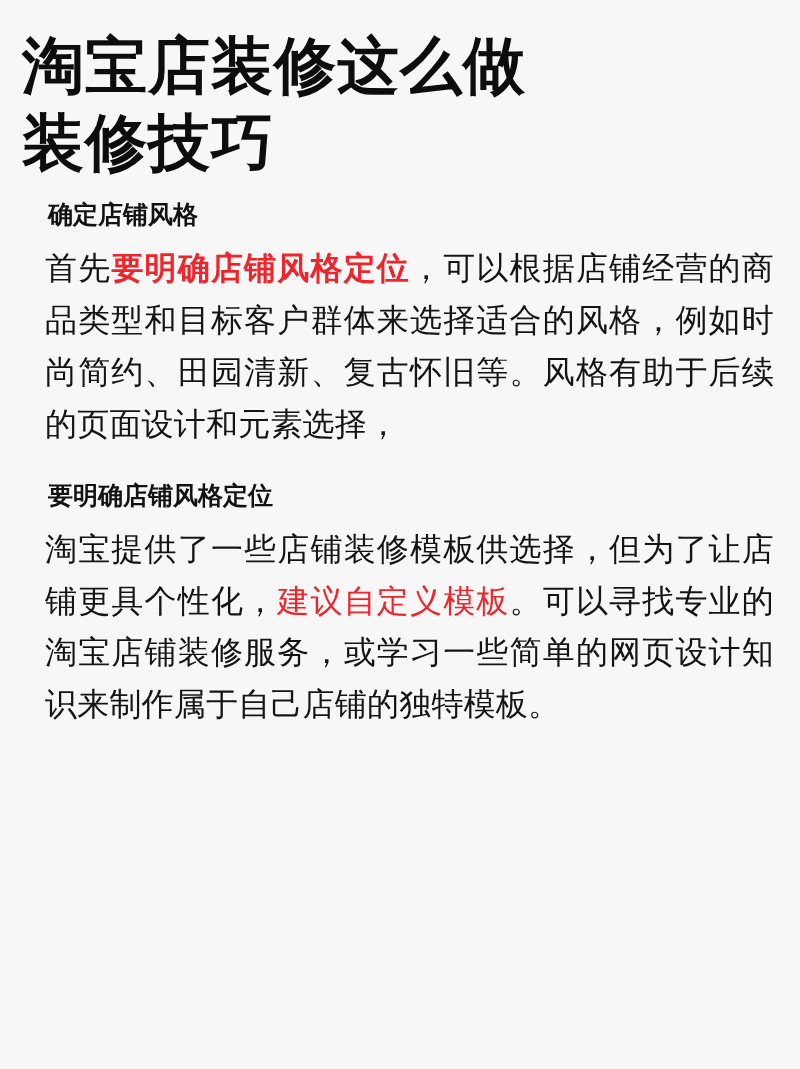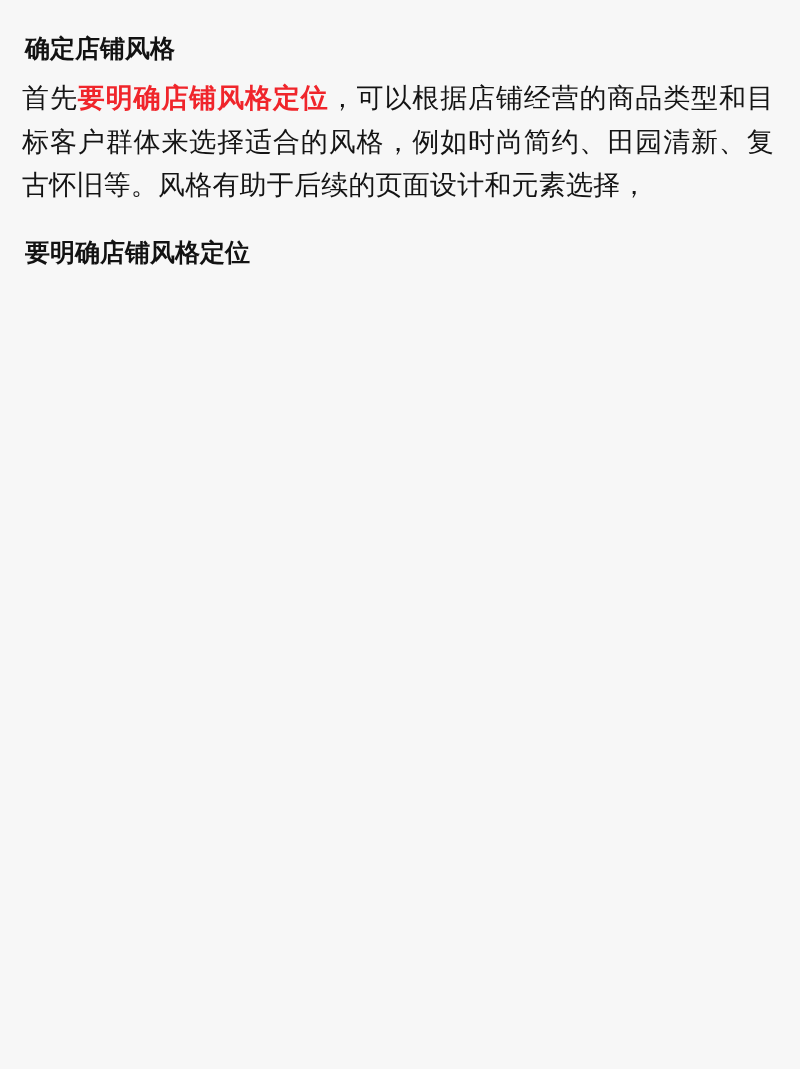--- a/index.html
+++ b/index.html
@@ -55,20 +55,21 @@
     background: #fbc97f;
     z-index: -1;
   }
   .title-line-2 {
     margin-top: 4px;
   }
 
   
   .section {
     margin-bottom: 30px;
+    margin-left: 23px;
   }
   .section-heading {
     font-family: "DejaVu Sans", "Liberation Sans", sans-serif;
     font-weight: bold;
     font-size: 25px;
     line-height: 1.2;
     color: #121212;
     display: inline-block;
     position: relative;
     margin: 0 0 13px 0;
@@ -79,45 +80,50 @@
     position: absolute;
     left: 0;
     right: 0;
     top: 6px;
     bottom: 0px;
     background: #fbc97f;
     z-index: -1;
   }
   .body-text {
     font-family: Liberation Serif, serif;
-    font-size: 27px;
+    font-size: 32px;
     line-height: 1.62;
     color: #141414;
     margin: 0;
     letter-spacing: 0.2px;
     text-align: justify;
     text-justify: inter-ideograph;
   }
   .em-red {
     color: #f0252b;
     font-weight: bold;
   }
   .em-red-plain {
     color: #f0252b;
   }
 </style>
 </head>
 <body>
 
 <div class="page">
 
+  <div class="title-block">
+    <div class="title-line title-line-1"><span class="title-hl">淘宝店装修这么</span><span>做</span></div>
+    <div class="title-line title-line-2">装修技巧</div>
+  </div>
 
   <div class="section">
     <div class="section-heading">确定店铺风格</div>
     <p class="body-text"><span>首先</span><span class="em-red">要明确店铺风格定位</span><span>，可以根据店铺经营的商品类型和目标客户群体来选择适合的风格，例如时尚简约、田园清新、复古怀旧等。风格有助于后续的页面设计和元素选择，</span></p>
   </div>
 
 
   <div class="section">
     <div class="section-heading">要明确店铺风格定位</div>
+    <p class="body-text"><span>淘宝提供了一些店铺装修模板供选择，但为了让店铺更具个性化，</span><span class="em-red-plain">建议自定义模板</span><span>。可以寻找专业的淘宝店铺装修服务，或学习一些简单的网页设计知识来制作属于自己店铺的独特模板。</span></p>
   </div>
 
 </div>
 
 </body></html>

